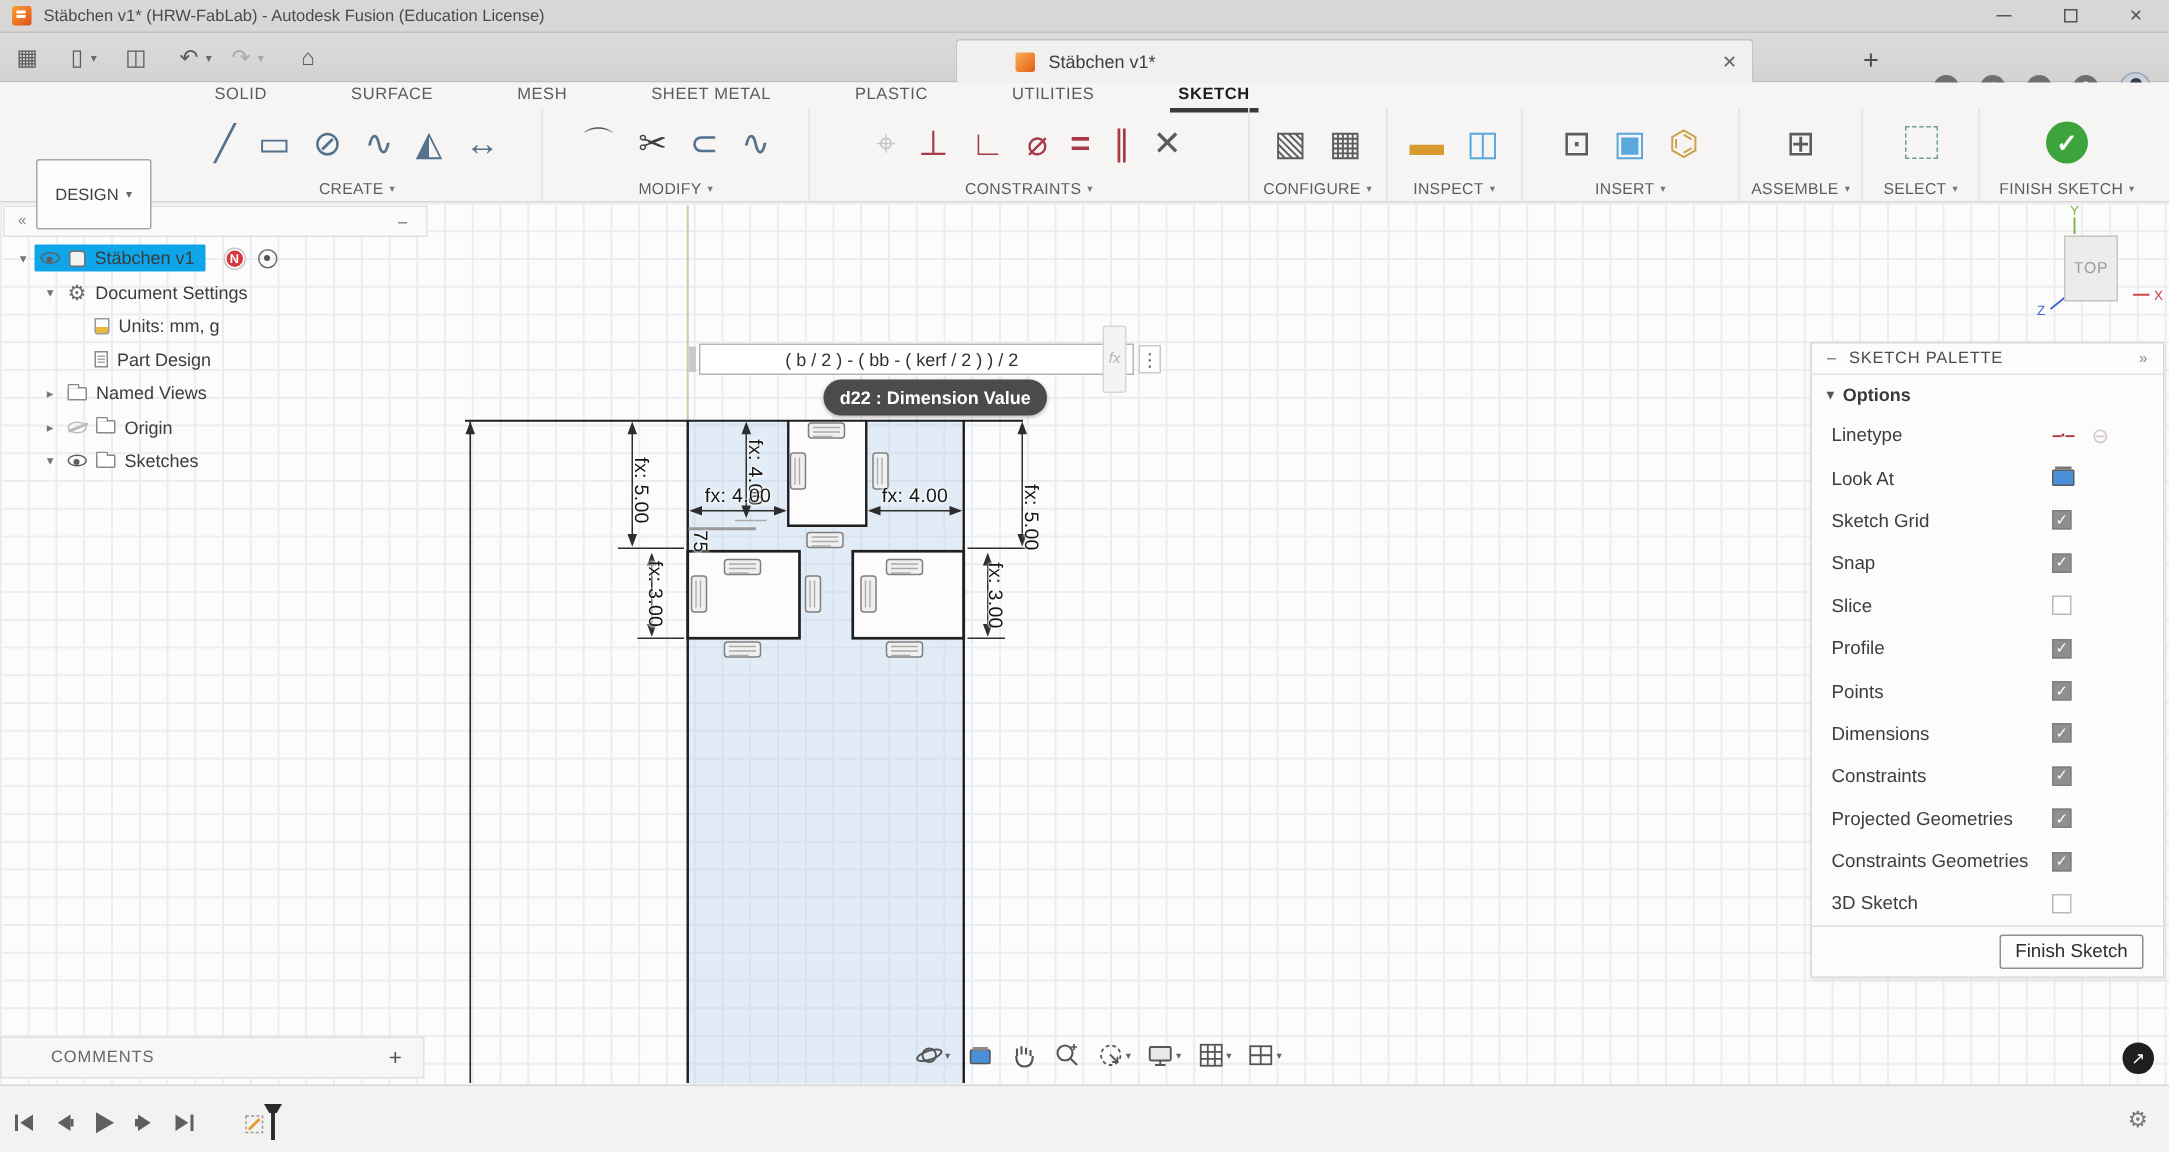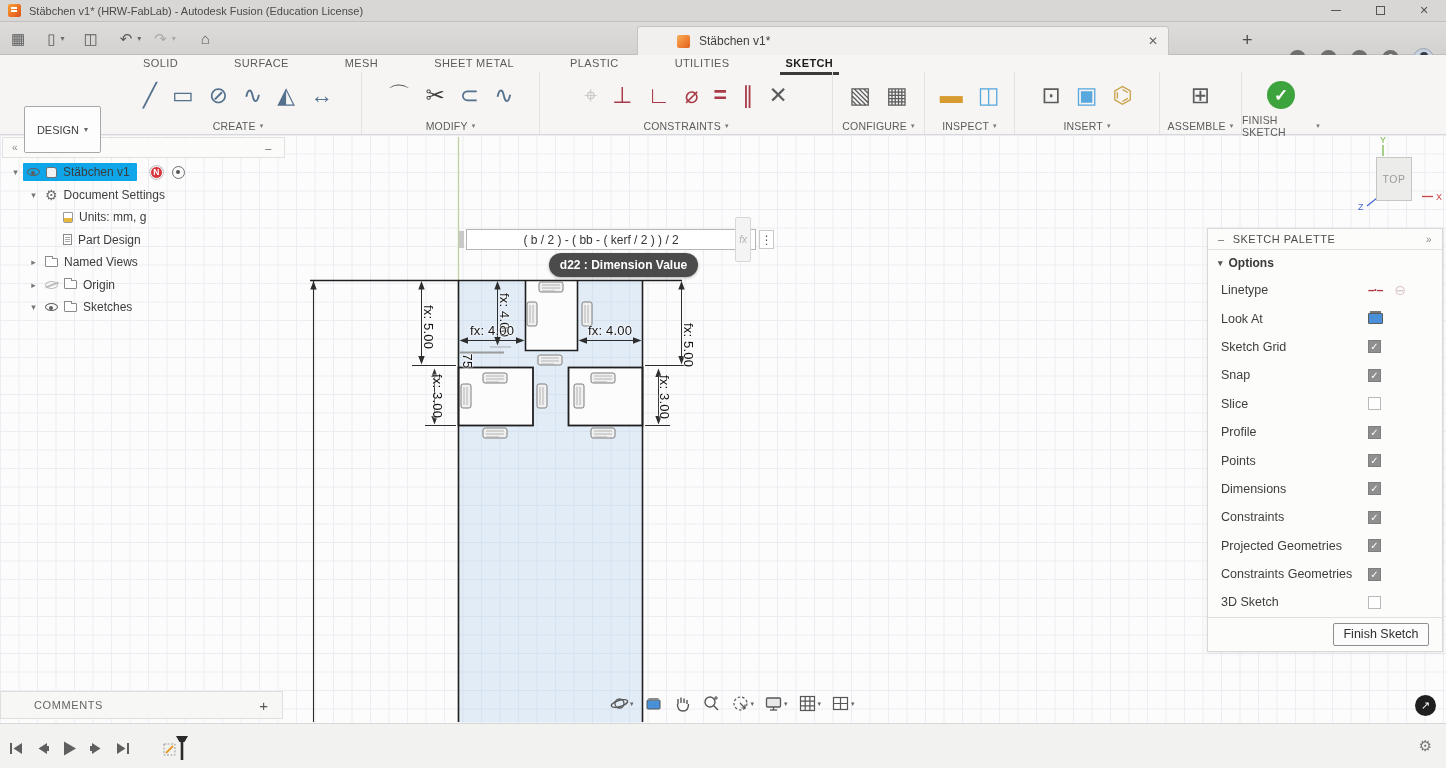--- a/index.html
+++ b/index.html
@@ -368,20 +368,29 @@
         <div class="ricons">
           <span class="rglyph c8">⊞</span>
         </div>
         <div class="rlabel">
           <span>ASSEMBLE</span>
           <span class="caret">▾</span>
         </div>
       </div>
       <div class="rgroup">
         <div class="ricons">
+          <span class="selbox"></span>
+        </div>
+        <div class="rlabel">
+          <span>SELECT</span>
+          <span class="caret">▾</span>
+        </div>
+      </div>
+      <div class="rgroup">
+        <div class="ricons">
           <span class="check-badge">✓</span>
         </div>
         <div class="rlabel">
           <span>FINISH SKETCH</span>
           <span class="caret">▾</span>
         </div>
       </div>
     </div>
 </div>
 

